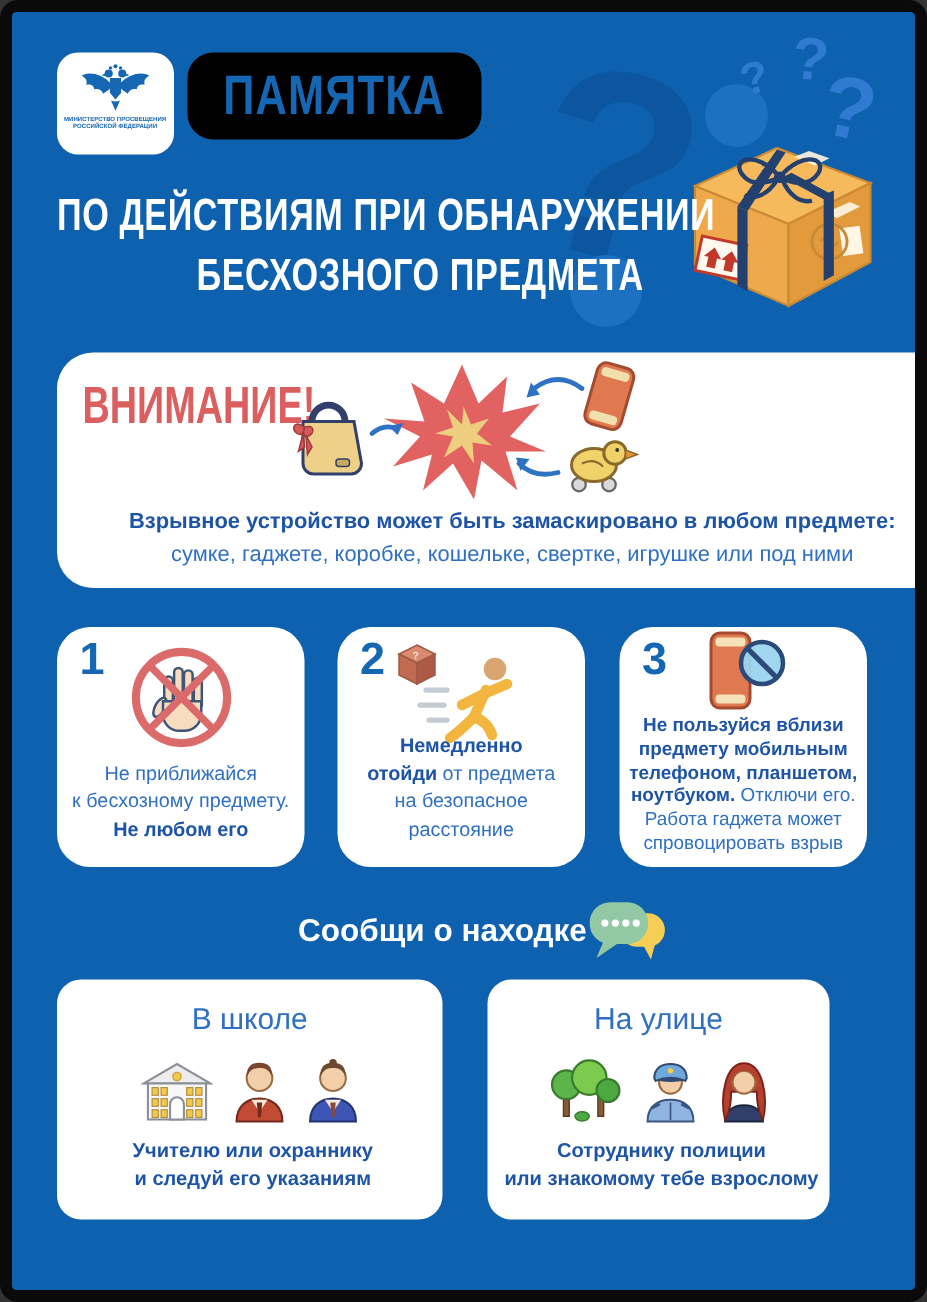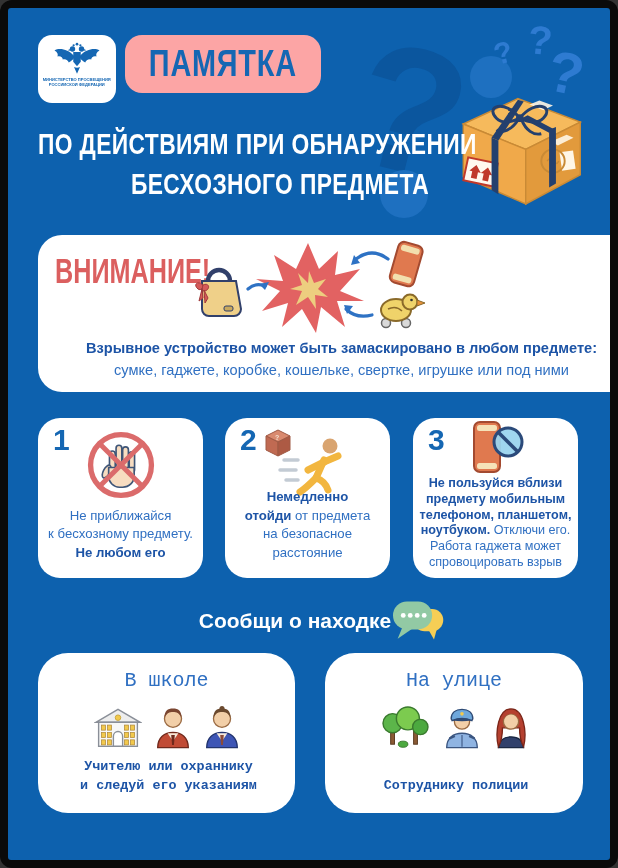--- a/index.html
+++ b/index.html
@@ -22,21 +22,21 @@
   .deco-circle{position:absolute;border-radius:50%;background:#1E70C0;z-index:0;}
   .dc1{left:372px;top:162px;width:48px;height:48px;}
   .dc2{left:462px;top:48px;width:42px;height:42px;}
   .parcel{position:absolute;left:428px;top:74px;width:156px;height:124px;z-index:1;}
 
   
   .logo-box{position:absolute;left:30px;top:27px;width:78px;height:68px;background:#fff;
     border-radius:14px;z-index:2;display:flex;flex-direction:column;align-items:center;padding-top:6px;box-sizing:border-box;}
   .logo-text{font-size:7px;line-height:1.2;color:var(--brand-blue);text-align:center;
     transform:scale(0.58);transform-origin:center top;white-space:nowrap;font-weight:bold;}
-  .badge{position:absolute;left:117px;top:27px;width:196px;height:58px;background:#fca5a5;
+  .badge{position:absolute;left:117px;top:27px;width:196px;height:58px;background:#000000;
     border-radius:17px;z-index:2;display:flex;align-items:center;justify-content:center;}
   .badge span{font-size:37px;font-weight:bold;color:var(--brand-blue);letter-spacing:1px;
     transform:scaleX(0.78);white-space:nowrap;}
   .title{position:absolute;left:30px;top:116px;z-index:2;color:#fff;font-weight:bold;
     font-size:30px;line-height:40px;letter-spacing:.5px;text-align:center;}
   .title .cond{display:inline-block;transform:scaleX(0.76);transform-origin:left center;white-space:nowrap;}
 
   .card{position:absolute;background:var(--card-white);z-index:2;box-sizing:border-box;}
 
   
@@ -58,23 +58,23 @@
   .s1 .step-text,.s2 .step-text{bottom:16px;font-size:13.2px;line-height:18.5px;}
   .s3 .step-text{top:58px;font-size:12.6px;line-height:15.8px;}
   .step-text b{color:var(--text-bold-blue);text-align:center;}
 
   
   .report{position:absolute;left:0;right:0;top:592px;z-index:2;display:flex;
     align-items:center;justify-content:center;gap:2px;padding-left:28px;}
   .report-label{color:#fff;font-size:21px;font-weight:bold;}
 
   
-  .loc{top:645px;height:160px;border-radius:30px;font-family:Liberation Mono, monospace;}
+  .loc{top:645px;height:160px;border-radius:16px;}
   .loc-left{left:30px;width:257px;}
-  .loc-right{left:317px;width:258px;}
+  .loc-right{left:317px;width:228px;}
   .loc-title{position:absolute;left:0;right:0;top:16px;text-align:center;
     font-size:20px;color:var(--text-blue);}
   .loc-icons{position:absolute;left:0;right:0;top:48px;display:flex;
     justify-content:center;align-items:flex-end;gap:13px;height:48px;}
   .loc-text{position:absolute;left:4px;right:0;bottom:18px;text-align:center;
     font-size:13.4px;line-height:19px;font-weight:bold;color:var(--text-bold-blue);}
 </style>
 </head>
 <body>
 
@@ -370,17 +370,18 @@
         </svg>
         <svg width="36" height="46" viewBox="0 0 40 48">
           <path d="M6 48 c1-8 6-12 14-12 s13 4 14 12 z" fill="#31406B" stroke="#1A2742" stroke-width="1.5"></path>
           <path d="M6 47 C2 30 6 5 20 5 C34 5 38 30 34 47 C30 40 29.5 33 29.5 26 L10.5 26 C10.5 33 10 40 6 47 Z" fill="#B5402F" stroke="#7A2518" stroke-width="1.5"></path>
           <circle cx="20" cy="19" r="8.5" fill="#F2CFA8" stroke="#9A6A42" stroke-width="1.5"></circle>
           <path d="M11.5 17 C11.5 9 15 6.5 20 6.5 C25 6.5 28.5 9 28.5 17 C26 11.5 23 10.5 20 10.5 C17 10.5 14 11.5 11.5 17 Z" fill="#B5402F"></path>
         </svg>
       </div>
       <div class="loc-text">
         <span>Сотруднику полиции</span><br>
+        <span>или знакомому тебе взрослому</span>
       </div>
     </div>
 
   </div>
 </div>
 
 </body></html>

